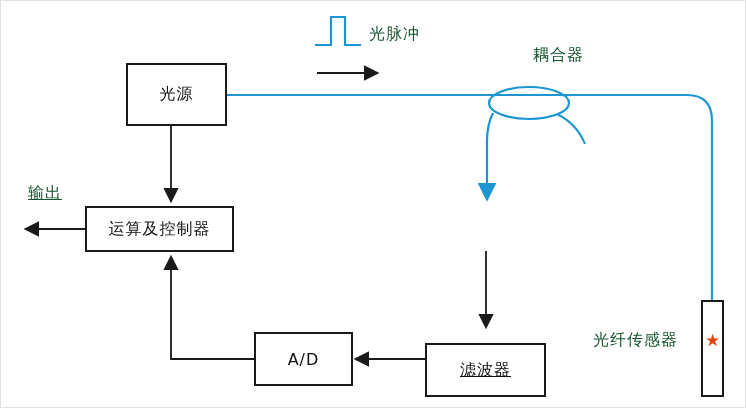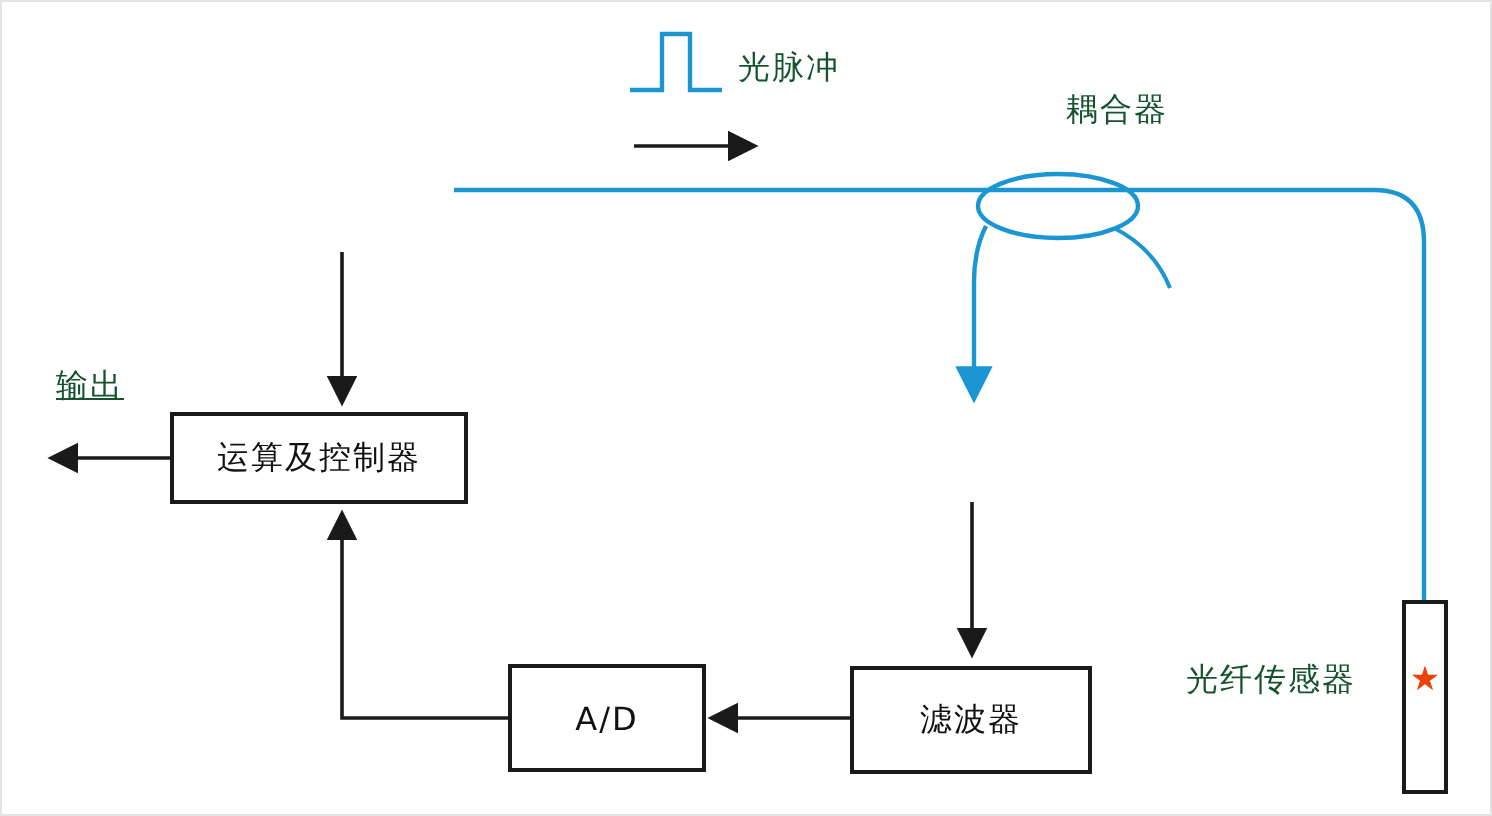--- a/index.html
+++ b/index.html
@@ -99,27 +99,30 @@
 
     <g>
       <path d="M 170 125 V 200" fill="none" stroke="#1a1a1a" stroke-width="1.8" marker-end="url(#arrow-black)"></path>
     </g>
 
     <g>
       <path d="M 96 228 H 25" fill="none" stroke="#1a1a1a" stroke-width="1.8" marker-end="url(#arrow-black)"></path>
     </g>
   </svg>
 
+  <div class="block" style="left:125px;top:62px;width:101px;height:63px;">
+    <span>光源</span>
+  </div>
 
   <div class="block" style="left:84px;top:205px;width:149px;height:46px;">
     <span>运算及控制器</span>
   </div>
 
 
-  <div class="block" style="left:424px;top:332px;width:121px;height:54px;">
+  <div class="block" style="left:424px;top:342px;width:121px;height:54px;text-decoration:underline;">
     <span>滤波器</span>
   </div>
 
   <div class="block" style="left:253px;top:331px;width:99px;height:54px;">
     <span>A/D</span>
   </div>
 
   <div class="sensor" style="left:700px;top:299px;width:23px;height:97px;">
     <span class="star">★</span>
   </div>

